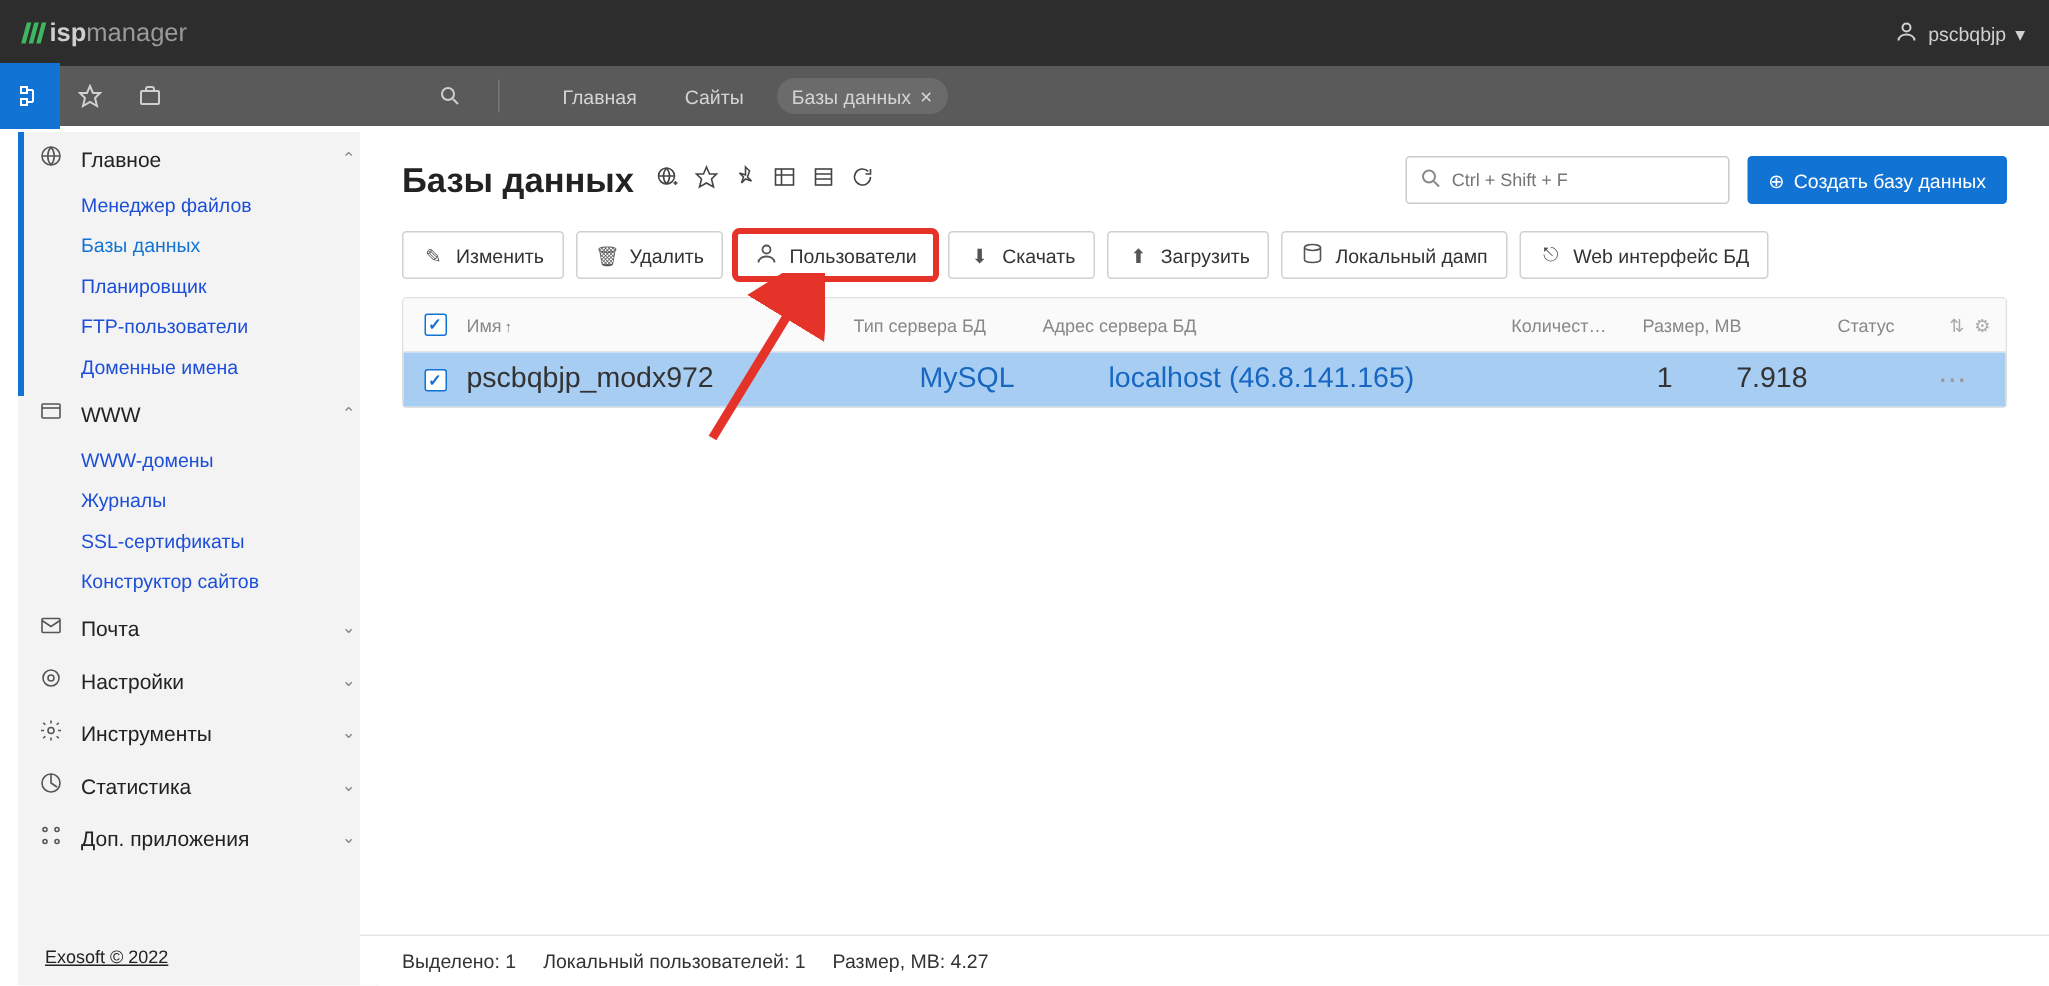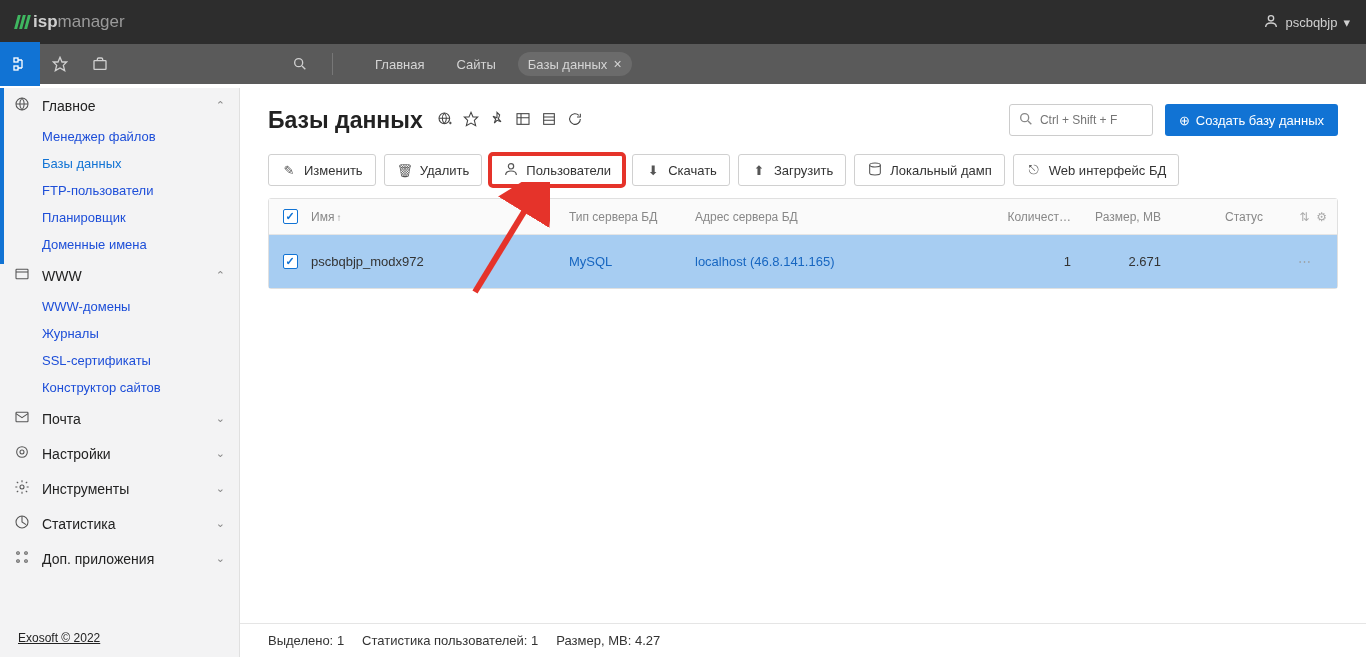--- a/index.html
+++ b/index.html
@@ -19,38 +19,38 @@
 .sub-icon-btn { width: 40px; height: 44px; display: flex; align-items: center; justify-content: center; color: #d0d0d0; cursor: pointer; }
 .sub-icon-btn.active { background: #1173d4; color: #fff; }
 .sub-search { width: 40px; height: 44px; display: flex; align-items: center; justify-content: center; color: #d0d0d0; cursor: pointer; margin-left: 160px; }
 .sub-divider { width: 1px; height: 22px; background: #777; margin: 0 12px; }
 .breadcrumbs { display: flex; align-items: center; gap: 12px; margin-left: 20px; }
 .crumb { color: #d5d5d5; font-size: 13px; padding: 4px 10px; cursor: pointer; }
 .crumb.active { background: #6b6b6b; border-radius: 12px; display: flex; align-items: center; gap: 6px; }
 .crumb-close { font-size: 14px; }
 
 
-.sidebar { position: absolute; left: 0; top: 88px; width: 240px; bottom: 0; background: #f3f3f4; border-right: 1px solid #e0e0e0; display: flex; flex-direction: column; }
+.sidebar { position: absolute; left: 12px; top: 88px; width: 240px; bottom: 0; background: #f3f3f4; border-right: 1px solid #e0e0e0; display: flex; flex-direction: column; }
 .sidebar-blue-marker { position: absolute; left: 0; top: 0; width: 4px; height: 176px; background: #1173d4; }
 .nav-section { }
 .nav-header { display: flex; align-items: center; padding: 8px 14px; font-size: 14px; color: #222; cursor: pointer; position: relative; }
 .nav-header .nav-icon { width: 18px; margin-right: 10px; color: #555; }
 .nav-header .chevron { position: absolute; right: 14px; color: #888; font-size: 11px; }
 .nav-item { padding: 6px 14px 6px 42px; font-size: 13px; color: #1d4ed8; cursor: pointer; }
 .nav-item.active { color: #1173d4; }
 .sidebar-footer { margin-top: auto; padding: 12px 18px; font-size: 12px; color: #222; text-decoration: underline; cursor: pointer; }
 
 
 .main { position: absolute; left: 240px; top: 88px; right: 0; bottom: 0; background: #fff; display: flex; flex-direction: column; }
 .page-header { display: flex; align-items: center; padding: 16px 28px 10px; }
 .page-title { font-size: 23px; font-weight: 600; color: #222; margin-right: 14px; }
 .page-icons { display: flex; gap: 10px; color: #444; }
 .page-icons span { cursor: pointer; font-size: 15px; }
 .header-right { margin-left: auto; display: flex; align-items: center; gap: 12px; }
-.search-box { display: flex; align-items: center; border: 1px solid #ccc; border-radius: 3px; height: 32px; padding: 0 8px; width: 144px; color: #888; font-size: 12px; gap: 6px; }
+.search-box { display: flex; align-items: center; border: 1px solid #ccc; border-radius: 3px; height: 32px; padding: 0 8px; width: 216px; color: #888; font-size: 12px; gap: 6px; }
 .search-box input { border: none; outline: none; font-size: 12px; width: 100%; }
 .create-btn { background: #1173d4; color: #fff; border: none; border-radius: 3px; height: 32px; padding: 0 14px; font-size: 13px; display: flex; align-items: center; gap: 6px; cursor: pointer; }
 
 
 .action-toolbar { display: flex; padding: 8px 28px 12px; gap: 8px; }
 .action-btn { display: flex; align-items: center; gap: 7px; border: 1px solid #d0d0d0; background: #fff; border-radius: 3px; height: 32px; padding: 0 12px; font-size: 13px; color: #333; cursor: pointer; }
 .action-btn.highlighted { outline: 4px solid #e5332a; outline-offset: -2px; }
 .action-btn .ic { color: #555; width: 16px; text-align: center; }
 
 
@@ -61,23 +61,23 @@
 .col-type { width: 126px; }
 .col-server { width: 290px; }
 .col-count { width: 86px; text-align: right; }
 .col-size { width: 100px; text-align: right; padding-right: 10px; }
 .col-status { flex: 1; padding-left: 40px; text-align: center; }
 .col-actions { width: 60px; text-align: right; padding-right: 10px; color: #aaa; }
 .sort-arrow { font-size: 10px; margin-left: 2px; }
 .check-box { width: 15px; height: 15px; border: 1.5px solid #1173d4; border-radius: 2px; display: inline-flex; align-items: center; justify-content: center; cursor: pointer; background: #fff; }
 .check-box.checked::after { content: "✓"; color: #1173d4; font-size: 11px; font-weight: bold; }
 
-.table-row { display: flex; align-items: center; height: 53px; font-size: 13px; background: #a7cdf2; }
+.table-row { display: flex; align-items: center; height: 36px; font-size: 19px; background: #a7cdf2; }
 .table-row .col-name { color: #333; }
-.table-row .col-type { color: #1766c1; }
+.table-row .col-type { color: #1766c1; margin-left: 44px; }
 .table-row .col-server { color: #1766c1; }
 .table-row .col-count { color: #333; }
 .table-row .col-size { color: #333; }
 .row-more { color: #999; letter-spacing: 2px; cursor: pointer; padding-right: 14px; }
 
 
 .footer-bar { position: absolute; left: 0; right: 0; bottom: 0; height: 34px; border-top: 1px solid #e5e5e5; display: flex; align-items: center; padding: 0 28px; font-size: 13px; color: #333; gap: 18px; }
 
 
 .annotation-arrow { position: absolute; left: 460px; top: 182px; pointer-events: none; z-index: 10; }
@@ -156,22 +156,22 @@
         <svg class="icon" viewBox="0 0 24 24" fill="none" stroke="currentColor" stroke-width="1.6">
             <circle cx="12" cy="12" r="9"></circle>
             <path d="M3 12h18M12 3a14 14 0 0 1 0 18M12 3a14 14 0 0 0 0 18"></path>
           </svg>
       </span>
       <span>Главное</span>
       <span class="chevron">⌃</span>
     </div>
     <div class="nav-item">Менеджер файлов</div>
     <div class="nav-item active">Базы данных</div>
+    <div class="nav-item">Планировщик</div>
     <div class="nav-item">FTP-пользователи</div>
-    <div class="nav-item">Планировщик</div>
     <div class="nav-item">Доменные имена</div>
   </div>
 
   <div class="nav-section">
     <div class="nav-header">
       <span class="nav-icon">
         <svg class="icon" viewBox="0 0 24 24" fill="none" stroke="currentColor" stroke-width="1.6">
             <rect x="3" y="5" width="18" height="14" rx="1"></rect>
             <path d="M3 9h18"></path>
           </svg>
@@ -340,29 +340,29 @@
       </div>
     </div>
     <div class="table-row">
       <div class="col-check">
           <span class="check-box checked"></span>
         </div>
       <div class="col-name">pscbqbjp_modx972</div>
       <div class="col-type">MySQL</div>
       <div class="col-server">localhost (46.8.141.165)</div>
       <div class="col-count">1</div>
-      <div class="col-size">2.671</div>
+      <div class="col-size">7.918</div>
       <div class="col-status"></div>
       <div class="col-actions"><span class="row-more">⋯</span></div>
     </div>
   </div>
 
   <div class="footer-bar">
     <span><span>Выделено:</span> <span>1</span></span>
-    <span><span>Статистика пользователей:</span> <span>1</span></span>
+    <span><span>Локальный пользователей:</span> <span>1</span></span>
     <span><span>Размер, MB:</span> <span>4.27</span></span>
   </div>
 </div>
 
 <svg class="annotation-arrow" width="90" height="120">
   <defs>
     <marker id="ahead" markerWidth="10" markerHeight="10" refX="2" refY="5" orient="auto">
       <polygon points="0,0 10,5 0,10" fill="#e5332a"></polygon>
     </marker>
   </defs>

